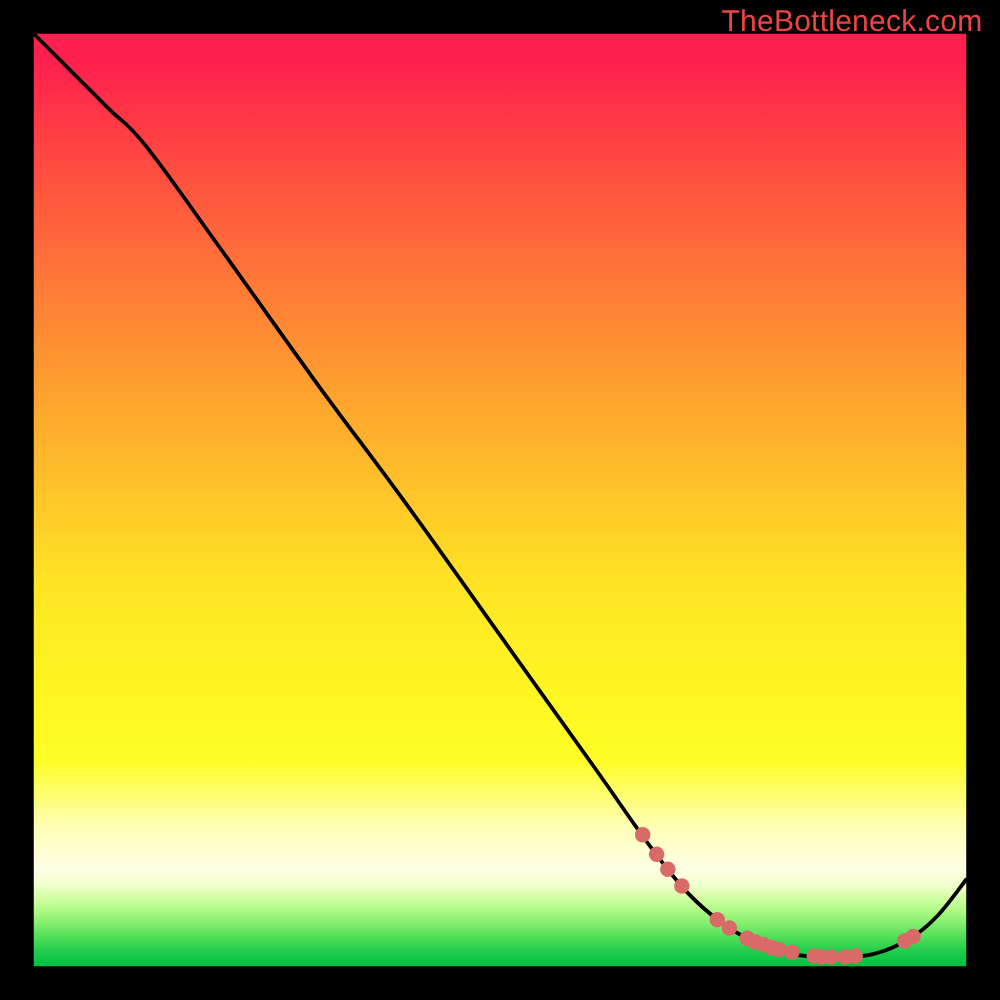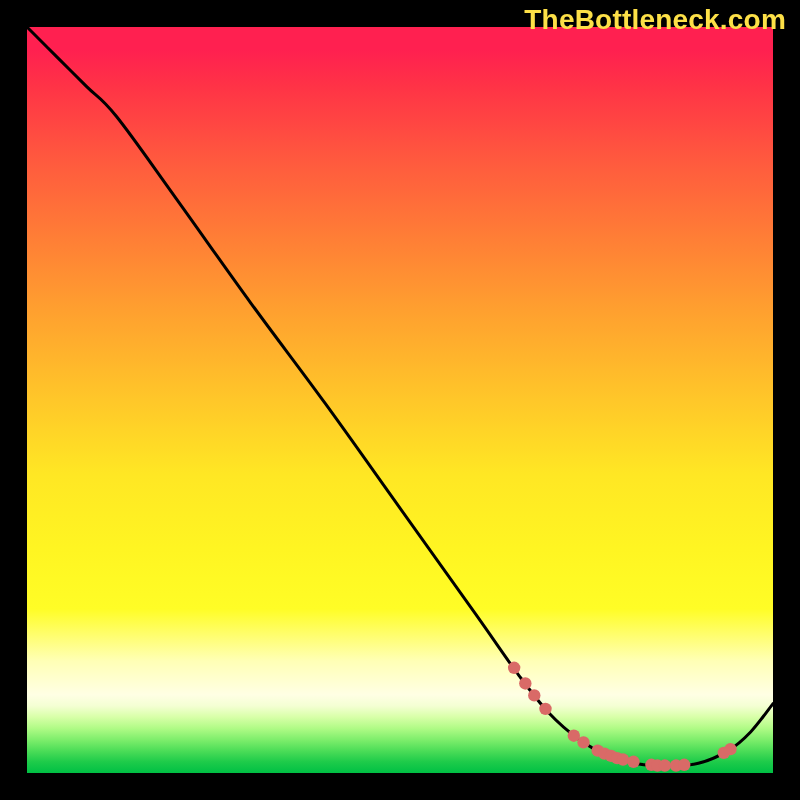--- a/index.html
+++ b/index.html
@@ -52,23 +52,23 @@
     left: 0;
     top: 0;
     width: 746px;
     height: 746px;
     overflow: visible;
   }
   .watermark {
     position: absolute;
     top: 4px;
     right: 14px;
-    color: #fde047;
-    font-size: 28px;
-    font-weight: 700;
+    color: #ef4444;
+    font-size: 24px;
+    font-weight: 400;
     letter-spacing: 0.2px;
     user-select: none;
   }
 </style>
 </head>
 <body>
 
 <div class="frame">
   <div class="plot-area">
     <svg class="curve" viewBox="0 0 746 746" preserveAspectRatio="none">

